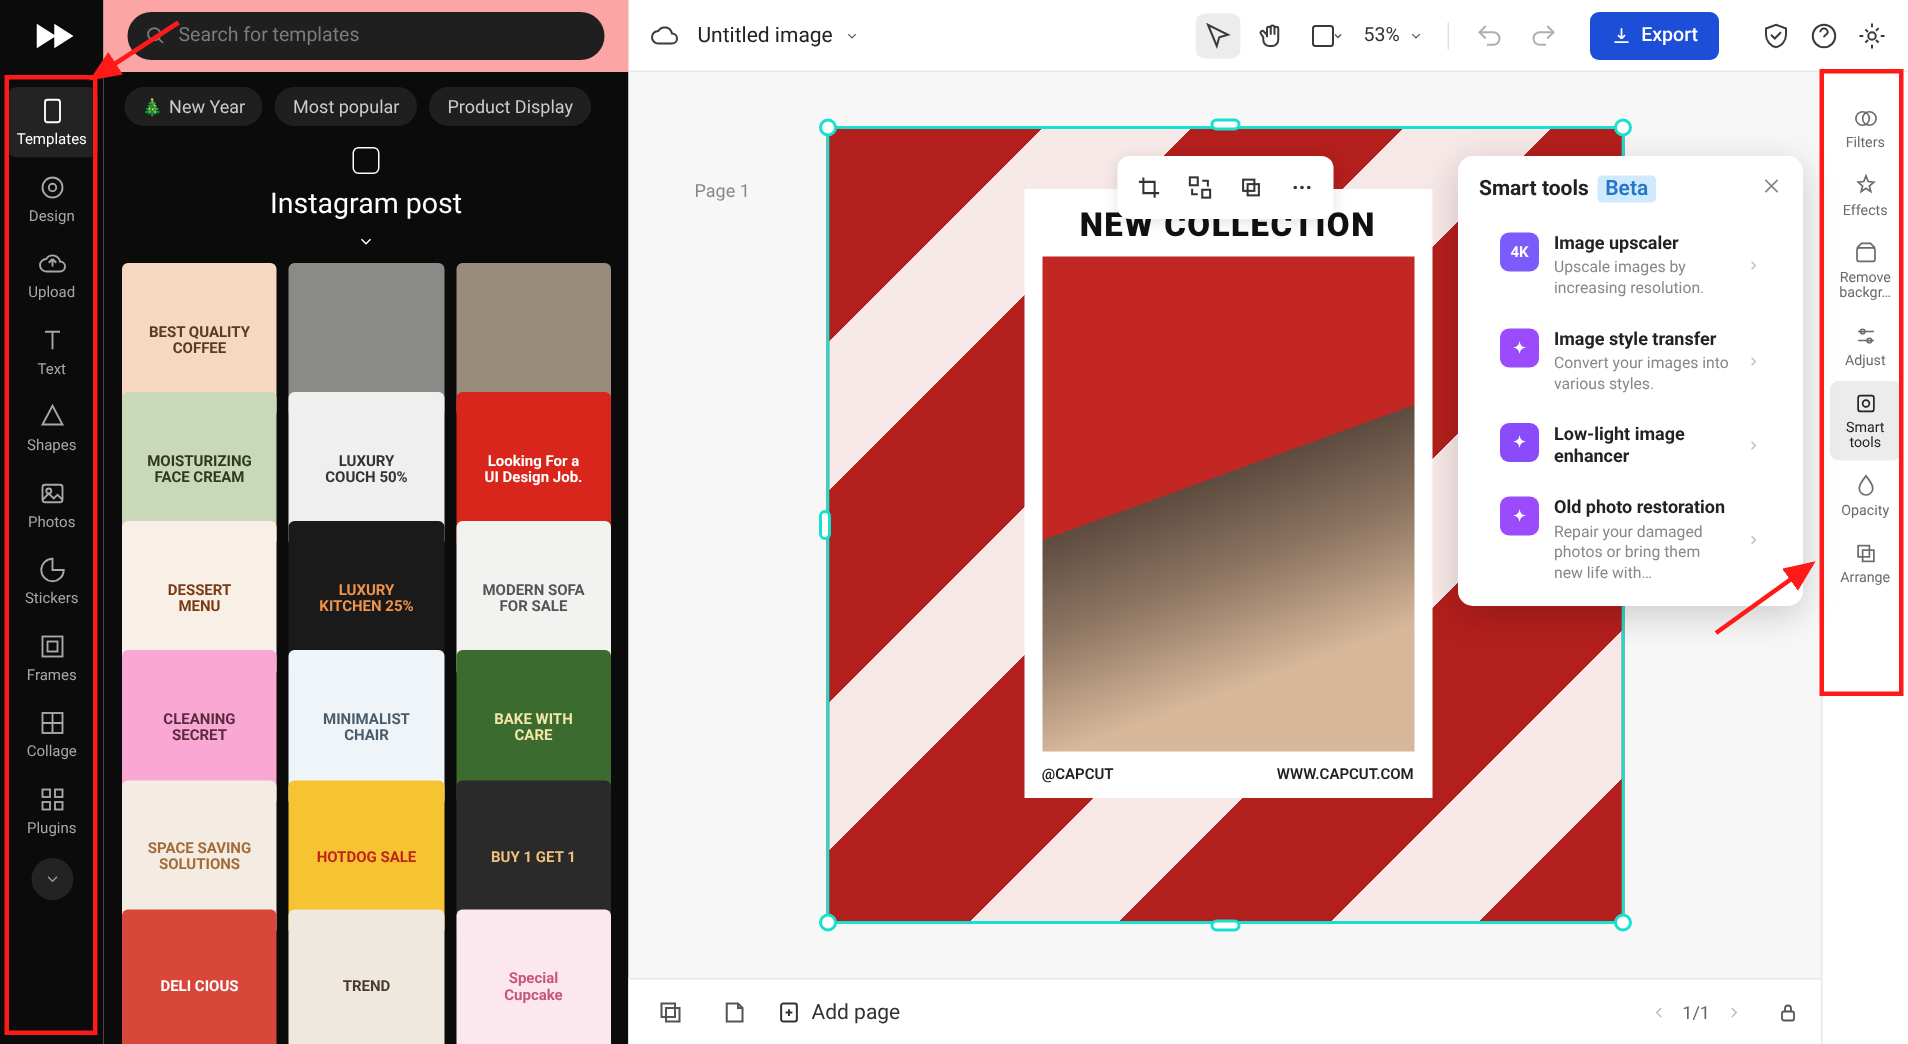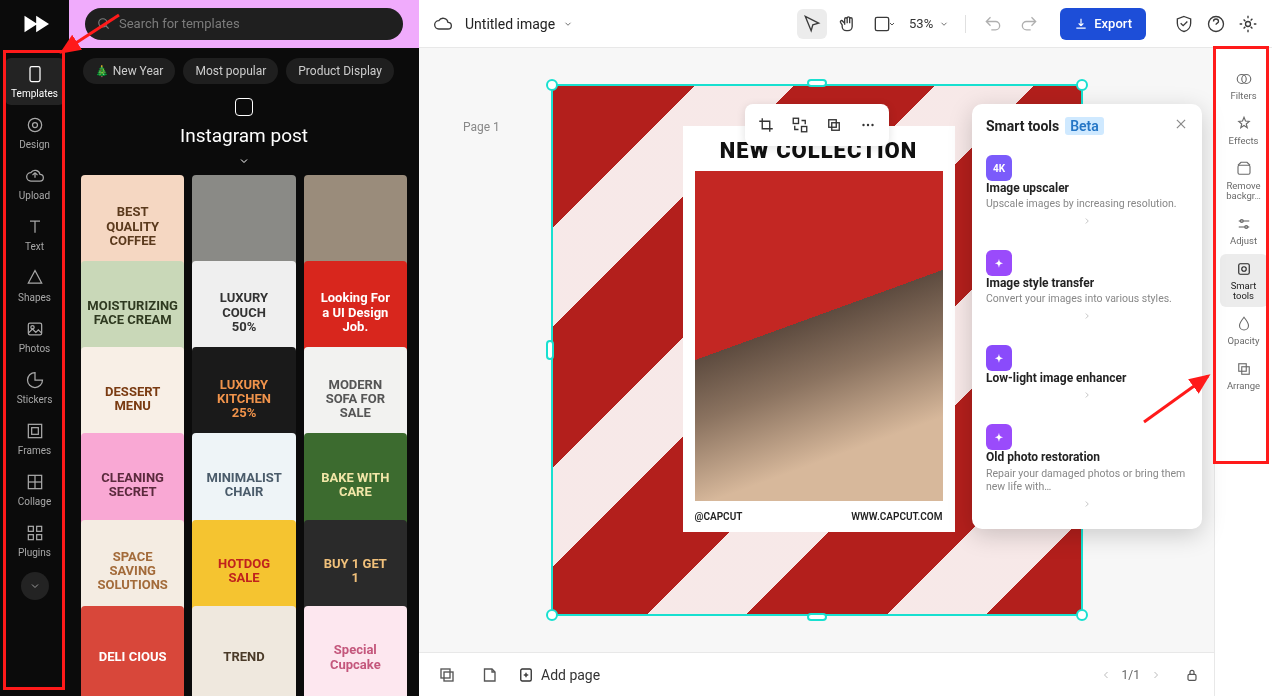--- a/index.html
+++ b/index.html
@@ -2,21 +2,21 @@
 <html><head>
 <meta charset="utf-8">
 <style>
 * { margin:0; padding:0; box-sizing:border-box; font-family:-apple-system,BlinkMacSystemFont,"Segoe UI",Roboto,sans-serif; }
 body { width:1272px; height:696px; overflow:hidden; background:#fff; display:flex; flex-direction:column; }
 
 
 .topbar { height:48px; display:flex; align-items:center; background:#fff; border-bottom:1px solid #e8e8e8; }
 .logo-wrap { width:69px; height:48px; background:#0b0b0b; display:flex; align-items:center; justify-content:center; }
 .logo { width:28px; height:28px; fill:#fff; }
-.search-wrap { width:350px; height:48px; background:#f0abfc; display:flex; align-items:center; padding:0 16px; }
+.search-wrap { width:350px; height:48px; background:#fca5a5; display:flex; align-items:center; padding:0 16px; }
 .search-box { flex:1; height:32px; background:#1f1f1f; border-radius:16px; display:flex; align-items:center; padding:0 12px; color:#7c7c7c; font-size:13px; gap:8px; }
 .topbar-mid { flex:1; display:flex; align-items:center; padding:0 14px; gap:12px; }
 .cloud-icn,.topbar-icn { width:20px; height:20px; stroke:#3a3a3a; fill:none; stroke-width:1.6; }
 .title-drop { display:flex; align-items:center; gap:8px; font-size:14px; color:#222; cursor:pointer; }
 .topbar-tools { display:flex; align-items:center; gap:6px; margin-left:auto; }
 .tool-btn { width:30px; height:30px; border-radius:6px; display:flex; align-items:center; justify-content:center; cursor:pointer; }
 .tool-btn.active { background:#ececec; }
 .zoom-ctl { display:flex; align-items:center; gap:6px; font-size:13px; color:#333; cursor:pointer; padding:0 4px;}
 .divider-v { width:1px; height:18px; background:#e0e0e0; margin:0 6px; }
 .export-btn { height:32px; background:#1d4ed8; color:#fff; border-radius:6px; padding:0 14px; display:flex; align-items:center; gap:6px; font-size:13px; font-weight:500; cursor:pointer; margin-left:10px;}
@@ -34,21 +34,21 @@
 .rail-more { width:28px; height:28px; border-radius:14px; background:#232323; display:flex; align-items:center; justify-content:center; margin-top:4px; cursor:pointer;}
 
 
 .tpanel { width:350px; background:#0b0b0b; display:flex; flex-direction:column; color:#ddd; overflow:hidden; }
 .chips { display:flex; gap:8px; padding:10px 14px 4px; overflow:hidden; }
 .chip { padding:6px 12px; background:#1f1f1f; border-radius:14px; font-size:12px; color:#ccc; white-space:nowrap; cursor:pointer; display:flex; align-items:center; gap:4px;}
 .cat-row { display:flex; align-items:center; gap:8px; padding:10px 14px 8px; font-size:19px; color:#fff; cursor:pointer;flex-direction:column;}
 .cat-icn { width:18px; height:18px; border:1.5px solid #fff; border-radius:4px; }
 .tgrid { flex:1; overflow-y:auto; display:grid; grid-template-columns:repeat(3,1fr); gap:8px; padding:0 12px 12px; }
 .tgrid::-webkit-scrollbar{width:0}
-.thumb { aspect-ratio:1/1; border-radius:4px; background:#333; position:relative; overflow:hidden; display:flex; align-items:center; justify-content:center; font-size:13px; font-weight:700; text-align:center; line-height:1.1; padding:16px; color:#fff;}
+.thumb { aspect-ratio:1/1; border-radius:4px; background:#333; position:relative; overflow:hidden; display:flex; align-items:center; justify-content:center; font-size:10px; font-weight:700; text-align:center; line-height:1.1; padding:16px; color:#fff;}
 
 
 .canvas-area { flex:1; background:#f7f7f7; position:relative; display:flex; flex-direction:column; }
 .page-label { position:absolute; top:72px; left:44px; font-size:12px; color:#888; }
 .float-tools { position:absolute; top:56px; left:50%; transform:translateX(-50%); background:#fff; border-radius:8px; box-shadow:0 2px 10px rgba(0,0,0,.12); display:flex; padding:6px; gap:4px; z-index:5;}
 .float-btn { width:30px; height:30px; display:flex; align-items:center; justify-content:center; border-radius:6px; cursor:pointer; }
 .canvas-viewport { flex:1; display:flex; align-items:center; justify-content:center; }
 .canvas-frame { width:532px; height:532px; position:relative; border:2px solid #18e0d0; background:#b31f1c;}
 .handle { position:absolute; width:12px; height:12px; background:#fff; border:2px solid #18e0d0; border-radius:50%; }
 .h-tl{top:-7px;left:-7px}.h-tr{top:-7px;right:-7px}.h-bl{bottom:-7px;left:-7px}.h-br{bottom:-7px;right:-7px}
@@ -66,21 +66,21 @@
 .bb-btn { width:28px; height:28px; display:flex; align-items:center; justify-content:center; cursor:pointer; color:#555;}
 .add-page { display:flex; align-items:center; gap:6px; font-size:14px; color:#333; cursor:pointer;}
 .pager { margin-left:auto; display:flex; align-items:center; gap:10px; font-size:12px; color:#666;}
 
 
 .smart-pop { position:absolute; top:56px; right:12px; width:230px; background:#fff; border-radius:10px; box-shadow:0 6px 24px rgba(0,0,0,.18); z-index:10; padding:12px 0 6px;}
 .smart-head { display:flex; align-items:center; padding:0 14px 10px; gap:6px;}
 .smart-title { font-size:14px; font-weight:700; color:#222;}
 .beta { font-size:14px; background:#cfe9ff; color:#2576c6; padding:1px 5px; border-radius:3px; font-weight:600;}
 .smart-close { margin-left:auto; cursor:pointer; color:#888;}
-.smart-item { display:flex; gap:0; padding:10px 14px; cursor:pointer; align-items:flex-start;flex-direction:column;}
+.smart-item { display:flex; gap:10px; padding:10px 28px; cursor:pointer; align-items:flex-start;}
 .si-icn { width:26px; height:26px; border-radius:6px; flex-shrink:0; display:flex; align-items:center; justify-content:center; color:#fff; font-size:10px; font-weight:700;}
 .si-body { flex:1; min-width:0;}
 .si-title { font-size:12px; font-weight:700; color:#222; line-height:1.2;}
 .si-desc { font-size:10.5px; color:#888; line-height:1.3; margin-top:2px;}
 .si-chev { color:#bbb; align-self:center;}
 
 
 .rrail { width:58px; background:#fff; border-left:1px solid #e8e8e8; display:flex; flex-direction:column; align-items:center; padding-top:16px; gap:2px;}
 .rr-item { width:48px; display:flex; flex-direction:column; align-items:center; padding:6px 0; gap:3px; color:#6a6a6a; cursor:pointer; border-radius:6px; font-size:9.5px; text-align:center; line-height:1.05;}
 .rr-item.active { background:#ececec; color:#222;}

